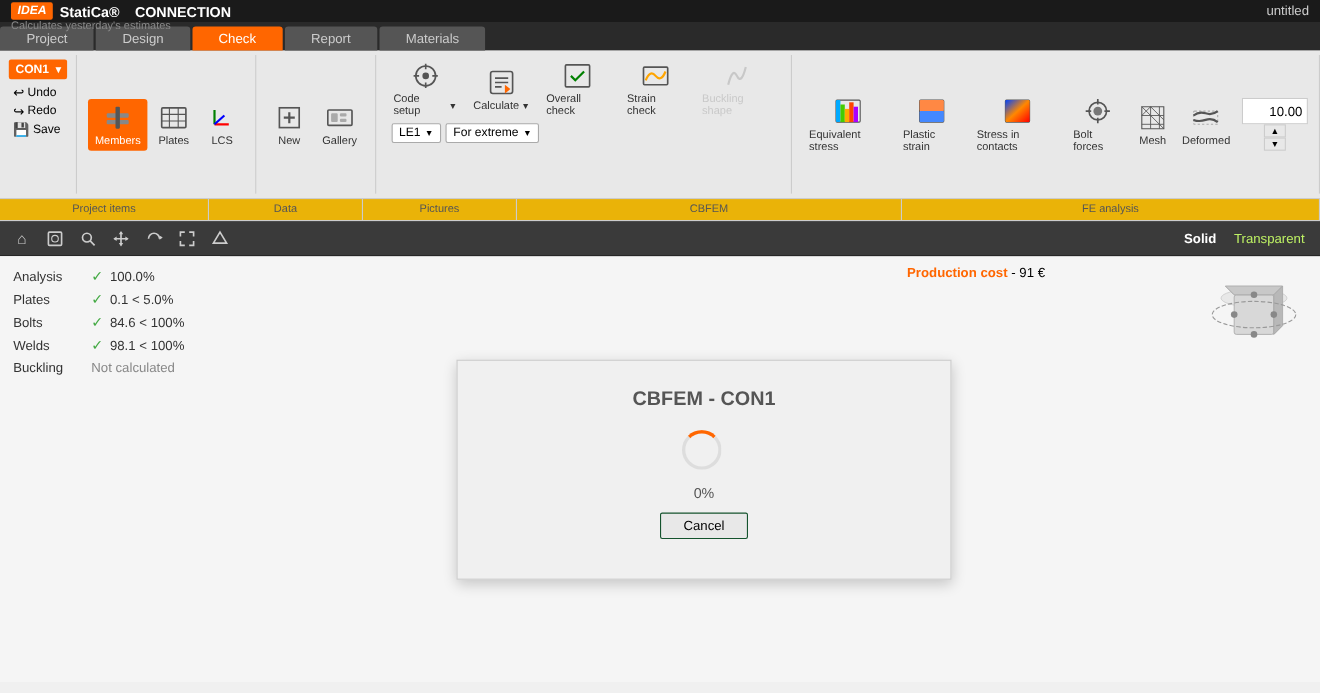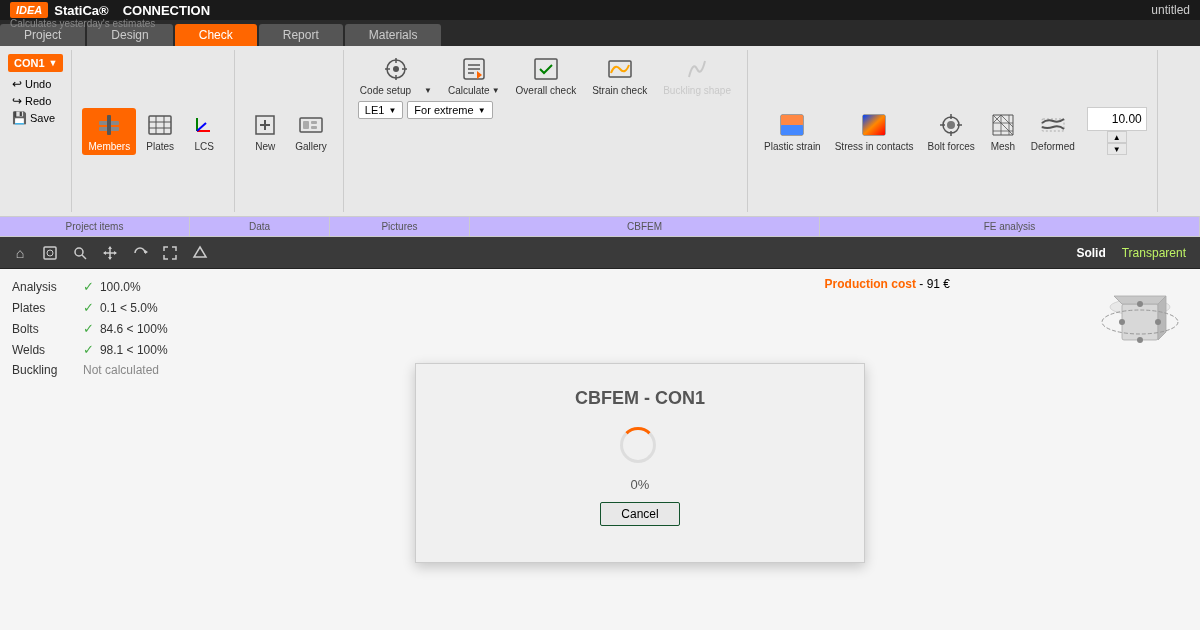--- a/index.html
+++ b/index.html
@@ -49,21 +49,21 @@
       display: flex;
       align-items: center;
     }
     .nav-tab.active {
       background: #ff6600;
       color: white;
     }
 
     
     #ribbon {
-      height: 191px;
+      height: 155px;
       background: #e8e8e8;
       border-bottom: 1px solid #ccc;
       display: flex;
       flex-direction: column;
     }
     #ribbon-content {
       flex: 1;
       display: flex;
       align-items: stretch;
       padding: 4px 0;
@@ -81,21 +81,21 @@
       flex: 1;
       display: flex;
       align-items: center;
       gap: 4px;
       padding: 2px 4px;
     }
 
     
     #ribbon-labels {
       height: 20px;
-      background: #c4b5fd;
+      background: #eab308;
       display: flex;
       border-top: 1px solid #ccc;
     }
     .ribbon-label-cell {
       font-size: 10px;
       color: #555;
       display: flex;
       align-items: center;
       justify-content: center;
       border-right: 1px solid #ccc;
@@ -468,21 +468,21 @@
             <div class="ribbon-btn-icon">
               <svg width="28" height="28" viewBox="0 0 28 28">
                 <circle cx="14" cy="14" r="9" fill="none" stroke="#555" stroke-width="1.5"></circle>
                 <circle cx="14" cy="14" r="3" fill="#555"></circle>
                 <line x1="14" y1="3" x2="14" y2="8" stroke="#555" stroke-width="1.5"></line>
                 <line x1="14" y1="20" x2="14" y2="25" stroke="#555" stroke-width="1.5"></line>
                 <line x1="3" y1="14" x2="8" y2="14" stroke="#555" stroke-width="1.5"></line>
                 <line x1="20" y1="14" x2="25" y2="14" stroke="#555" stroke-width="1.5"></line>
               </svg>
             </div>
-            <div style="display:flex;align-items:center;gap:13px;">
+            <div style="display:flex;align-items:center;gap:2px;">
               <span style="font-size:10px;">Code setup</span>
               <span style="font-size:8px;">▼</span>
             </div>
           </div>
           <div class="ribbon-btn" style="flex-direction:column;">
             <div class="ribbon-btn-icon">
               <svg width="28" height="28" viewBox="0 0 28 28">
                 <rect x="4" y="4" width="20" height="20" rx="2" fill="none" stroke="#555" stroke-width="1.5"></rect>
                 <line x1="8" y1="10" x2="20" y2="10" stroke="#555" stroke-width="1.5"></line>
                 <line x1="8" y1="14" x2="20" y2="14" stroke="#555" stroke-width="1.5"></line>
@@ -535,20 +535,33 @@
         </div>
       </div>
     </div>
 
     <div class="ribbon-section">
       <div class="ribbon-section-content" style="align-items:center; gap:2px;">
         <div class="ribbon-btn">
           <div class="ribbon-btn-icon">
             <svg width="28" height="28" viewBox="0 0 28 28">
               <rect x="3" y="4" width="22" height="20" rx="1" fill="none" stroke="#555" stroke-width="1"></rect>
+              <rect x="3" y="4" width="4" height="20" fill="#00aaff" rx="1"></rect>
+              <rect x="7" y="8" width="4" height="16" fill="#44cc00"></rect>
+              <rect x="11" y="12" width="4" height="12" fill="#ffaa00"></rect>
+              <rect x="15" y="6" width="4" height="18" fill="#ff4400"></rect>
+              <rect x="19" y="10" width="4" height="14" fill="#aa00ff"></rect>
+            </svg>
+          </div>
+          <span style="font-size:10px;">Equivalent stress</span>
+        </div>
+        <div class="ribbon-btn">
+          <div class="ribbon-btn-icon">
+            <svg width="28" height="28" viewBox="0 0 28 28">
+              <rect x="3" y="4" width="22" height="20" rx="1" fill="none" stroke="#555" stroke-width="1"></rect>
               <rect x="3" y="14" width="22" height="10" fill="#4488ff" rx="1"></rect>
               <rect x="3" y="4" width="22" height="10" fill="#ff8844" rx="1"></rect>
             </svg>
           </div>
           <span style="font-size:10px;">Plastic strain</span>
         </div>
         <div class="ribbon-btn">
           <div class="ribbon-btn-icon">
             <svg width="28" height="28" viewBox="0 0 28 28">
               <rect x="3" y="4" width="22" height="20" rx="1" fill="none" stroke="#555" stroke-width="1"></rect>

